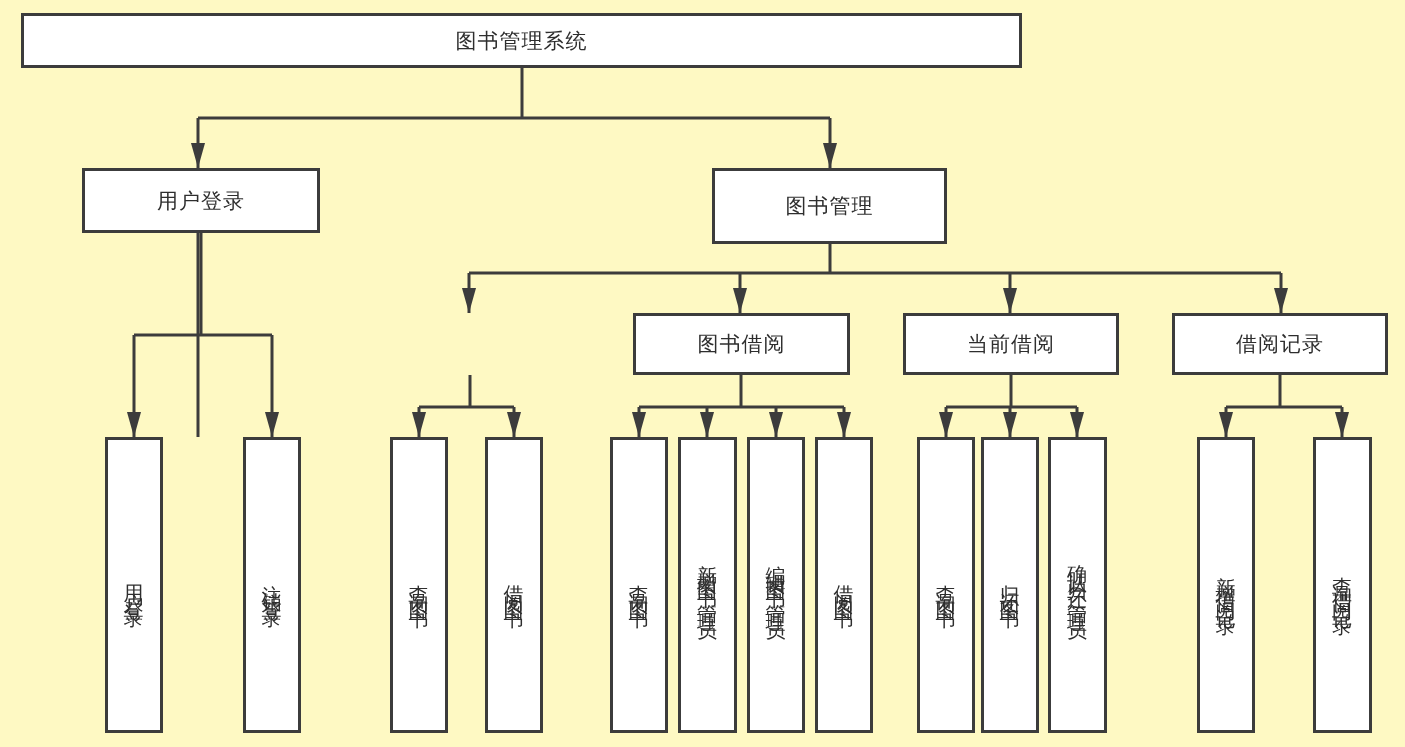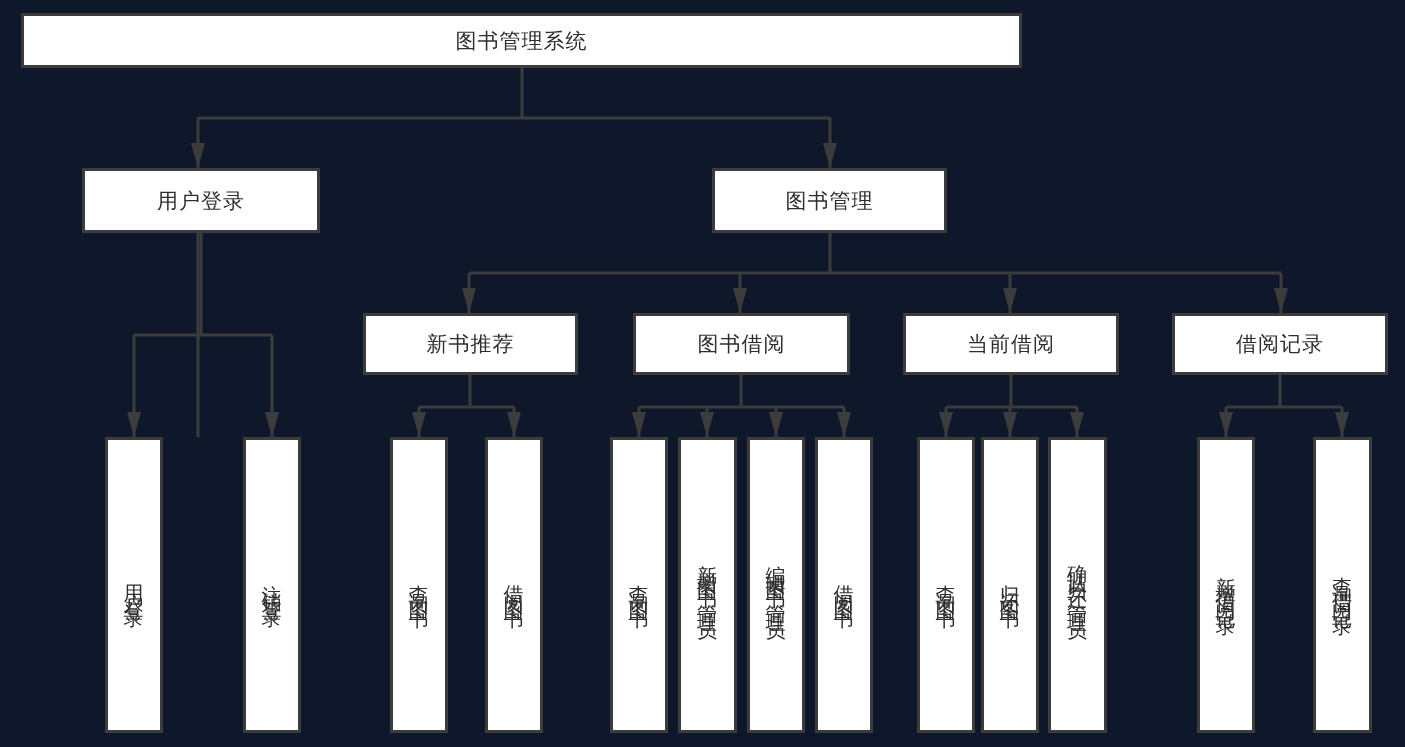--- a/index.html
+++ b/index.html
@@ -4,21 +4,21 @@
 <style>
   html, body {
     margin: 0;
     padding: 0;
     background: #ffffff;
   }
   .canvas {
     position: relative;
     width: 1405px;
     height: 747px;
-    background: #0f172a;
+    background: #fef9c3;
     overflow: hidden;
     font-family: "Liberation Sans", sans-serif;
   }
   .connectors {
     position: absolute;
     left: 0;
     top: 0;
     pointer-events: none;
   }
   .node {
@@ -100,27 +100,24 @@
     </g>
   </svg>
 
   <div class="node h" style="left:21px; top:13px; width:1001px; height:55px;">
     <span>图书管理系统</span>
   </div>
 
   <div class="node h" style="left:82px; top:168px; width:238px; height:65px;">
     <span>用户登录</span>
   </div>
-  <div class="node h" style="left:712px; top:168px; width:235px; height:65px;">
+  <div class="node h" style="left:712px; top:168px; width:235px; height:76px;">
     <span>图书管理</span>
   </div>
 
-  <div class="node h" style="left:363px; top:313px; width:215px; height:62px;">
-    <span>新书推荐</span>
-  </div>
   <div class="node h" style="left:903px; top:313px; width:216px; height:62px;">
     <span>当前借阅</span>
   </div>
   <div class="node h" style="left:633px; top:313px; width:217px; height:62px;">
     <span>图书借阅</span>
   </div>
   <div class="node h" style="left:1172px; top:313px; width:216px; height:62px;">
     <span>借阅记录</span>
   </div>
 

